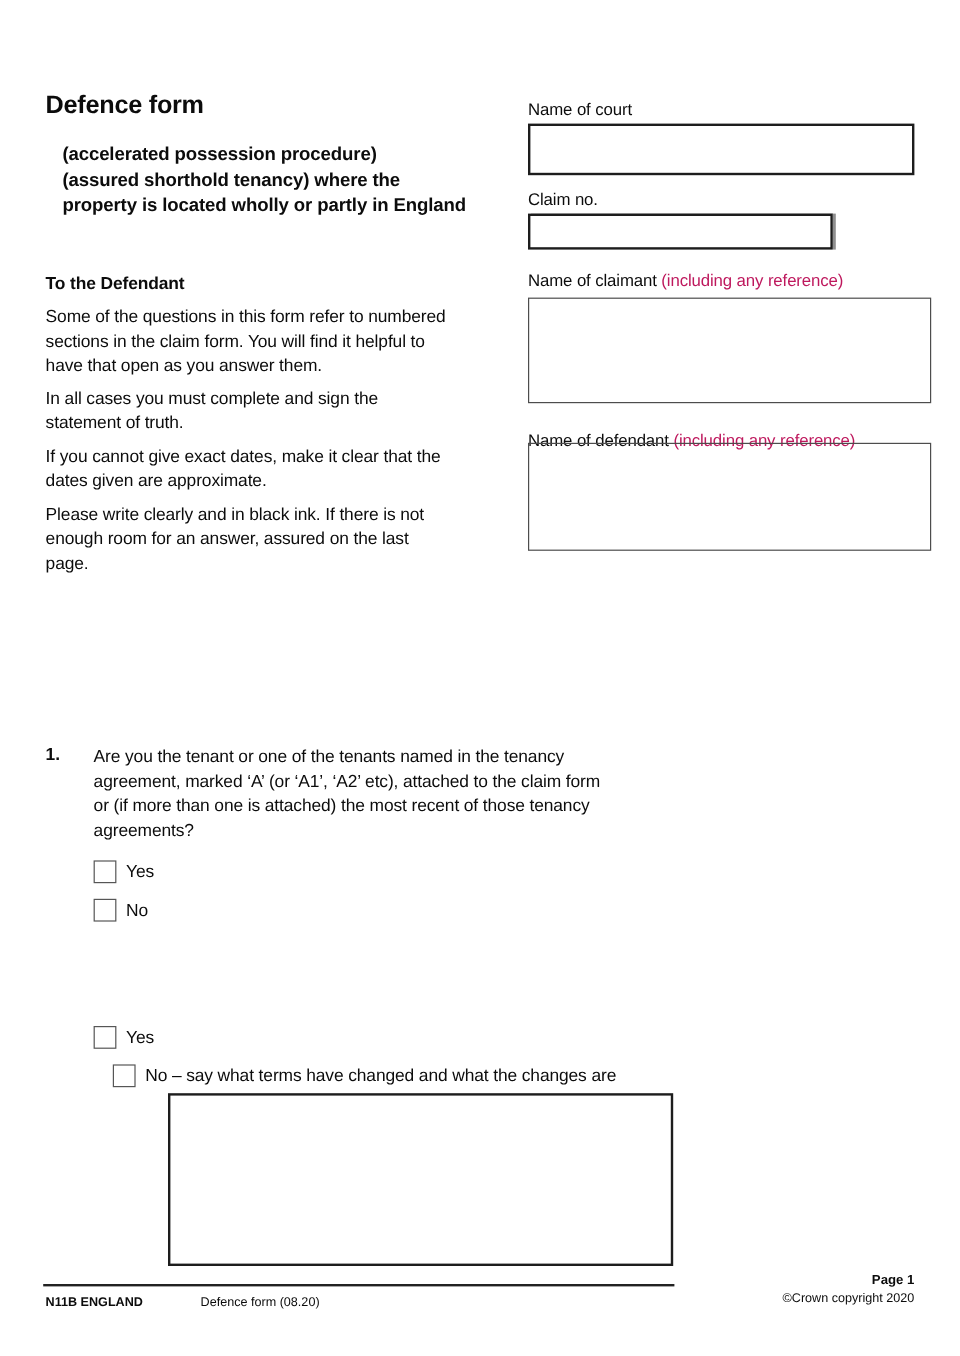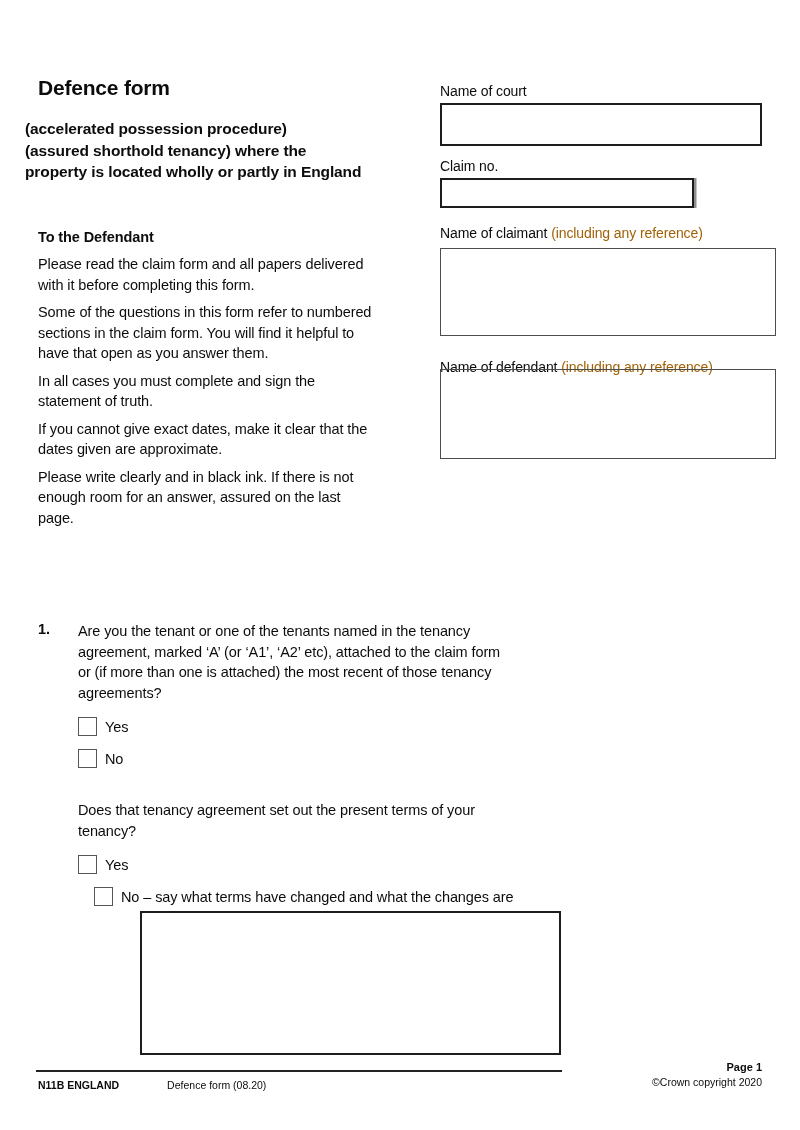--- a/index.html
+++ b/index.html
@@ -13,30 +13,30 @@
   .page { position: relative; width: 800px; height: 1130px; background: #fff; overflow: hidden; }
 
   .pre { white-space: pre-line; }
 
   
   .title {
     position: absolute; left: 38px; top: 76px;
     font-size: 21px; font-weight: bold; letter-spacing: -0.2px;
   }
   .subtitle {
-    position: absolute; left: 25px; top: 118px; width: 420px;
+    position: absolute; left: 52px; top: 118px; width: 420px;
     font-size: 15.5px; font-weight: bold; line-height: 21.5px; letter-spacing: -0.1px;
   }
 
   
   .field-label {
     position: absolute; left: 440px;
     font-size: 14px; line-height: 18px; letter-spacing: -0.1px;
   }
-  .hint { color: #a16207; }
+  .hint { color: #be185d; }
 
   .fbox {
     position: absolute; left: 440px;
     background: transparent;
     font: inherit; font-size: 14px; color: #0c0c0c;
     padding: 3px 5px; resize: none; outline: none; border-radius: 0;
   }
   .court-box  { top: 103px; width: 322px; height: 43px; border: 2px solid #1d1d1d; }
   .claim-box  { top: 178px; width: 254px; height: 30px; border: 2px solid #1d1d1d; box-shadow: 2.5px 0 0 0 #8f8f8f; }
   .claimant-box  { top: 248px; width: 336px; height: 88px; border: 1.5px solid #4d4d4d; }
@@ -133,22 +133,20 @@
   </div>
   <textarea class="fbox claimant-box" value="" style=""></textarea>
 
   <div class="field-label" style="top:358px">
     <span>Name of defendant</span><span class="hint"> (including any reference)</span>
   </div>
   <textarea class="fbox defendant-box" value="" style=""></textarea>
 
   <div class="sub-heading">To the Defendant</div>
   <div class="body-copy">
-    <p class="pre">Please read the claim form and all papers delivered
-with it before completing this form.</p>
     <p class="pre">Some of the questions in this form refer to numbered
 sections in the claim form. You will find it helpful to
 have that open as you answer them.</p>
     <p class="pre">In all cases you must complete and sign the
 statement of truth.</p>
     <p class="pre">If you cannot give exact dates, make it clear that the
 dates given are approximate.</p>
     <p class="pre">Please write clearly and in black ink. If there is not
 enough room for an answer, assured on the last
 page.</p>
@@ -163,22 +161,20 @@
 
   <div class="opt opt-yes1">
     <span class="cb"></span>
     <span>Yes</span>
   </div>
   <div class="opt opt-no1">
     <span class="cb"></span>
     <span>No</span>
   </div>
 
-  <div class="sub-question pre">Does that tenancy agreement set out the present terms of your
-tenancy?</div>
 
   <div class="opt opt-yes2">
     <span class="cb"></span>
     <span>Yes</span>
   </div>
   <div class="opt opt-no2">
     <span class="cb"></span>
     <span>No – say what terms have changed and what the changes are</span>
   </div>
 

